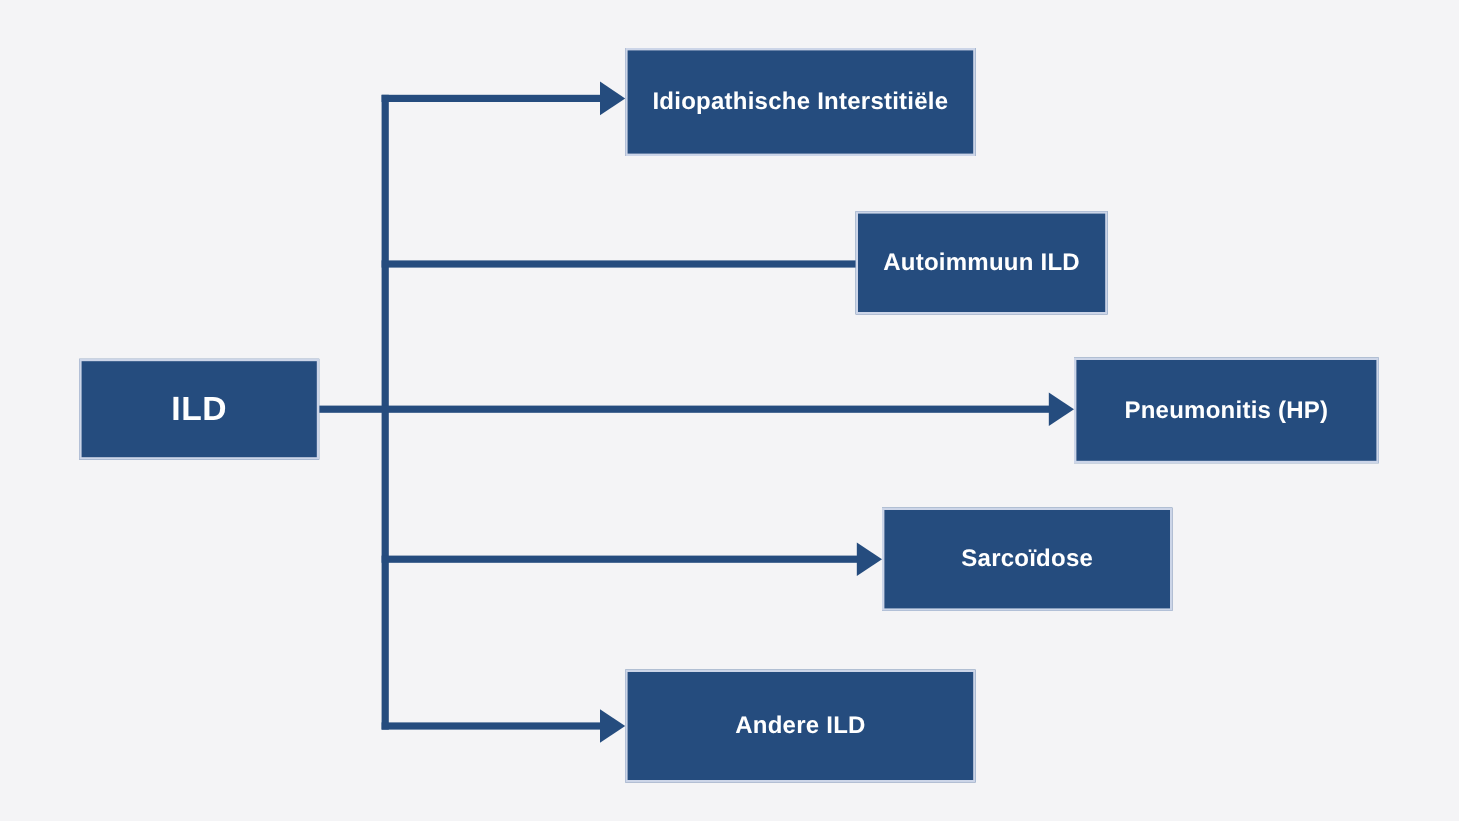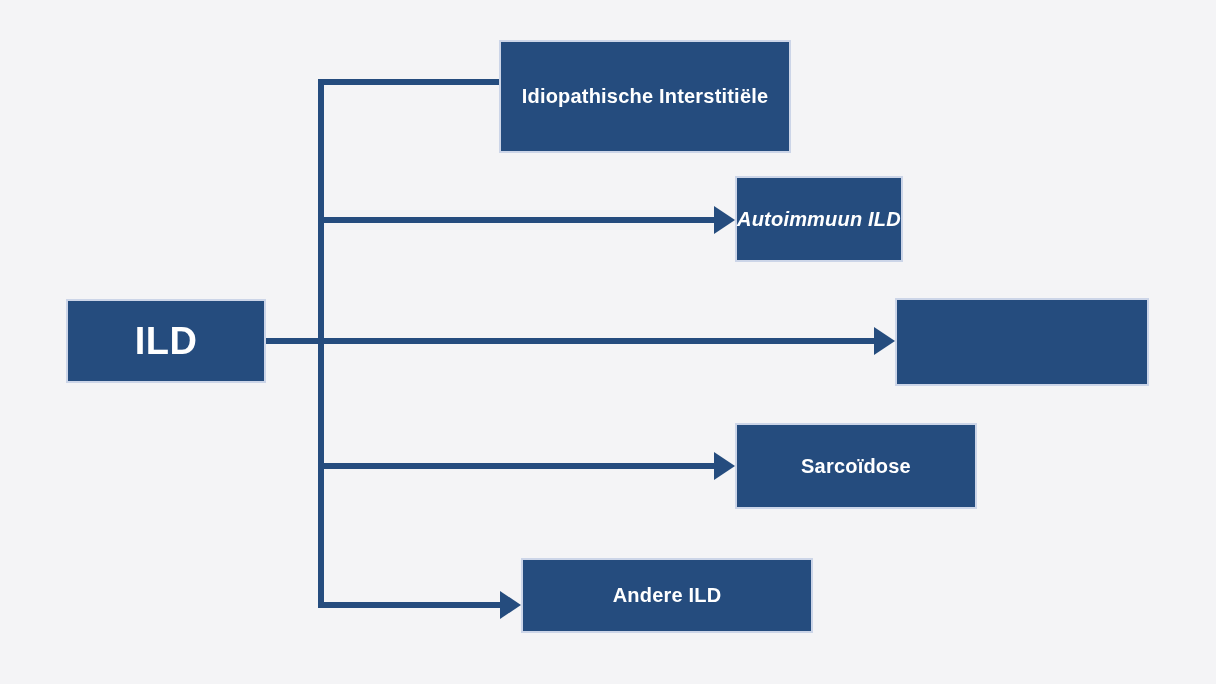--- a/index.html
+++ b/index.html
@@ -30,44 +30,44 @@
   }
   .node .lines {
     text-align: left;
     font-weight: bold;
     font-size: 20px;
     line-height: 29px;
     letter-spacing: 0.2px;
   }
   .node .line { display: block; }
   .root-node .lines {
-    font-size: 38px;
+    font-size: 28px;
     line-height: 34px;
     letter-spacing: 0.5px;
   }
   .h-line, .v-line {
     position: absolute;
     background: var(--connector);
   }
   .arrow {
     position: absolute;
     width: 0;
     height: 0;
     border-top: 14px solid transparent;
     border-bottom: 14px solid transparent;
     border-left: 21px solid var(--connector);
   }
 
   
   .n-root        { left: 66px;  top: 299px; width: 200px; height: 84px; }
-  .n-iips        { left: 499px; top: 40px;  width: 292px; height: 113px; }
-  .n-autoimmuun  { left: 735px; top: 176px; width: 168px; height: 86px; font-style: italic; }
+  .n-iips        { left: 521px; top: 40px;  width: 292px; height: 90px; }
+  .n-autoimmuun  { left: 713px; top: 176px; width: 210px; height: 86px; }
   .n-hp          { left: 895px; top: 298px; width: 254px; height: 88px; }
   .n-sarcoidose  { left: 735px; top: 423px; width: 242px; height: 86px; }
-  .n-andere      { left: 521px; top: 558px; width: 292px; height: 75px; }
+  .n-andere      { left: 521px; top: 558px; width: 292px; height: 94px; }
 
   
   .trunk   { left: 318px; top: 79px;  width: 6px;   height: 529px; }
   .b-iips  { left: 318px; top: 79px;  width: 184px; height: 6px; }
   .b-auto  { left: 318px; top: 217px; width: 398px; height: 6px; }
   .b-hp    { left: 266px; top: 338px; width: 610px; height: 6px; }
   .b-sarc  { left: 318px; top: 463px; width: 398px; height: 6px; }
   .b-and   { left: 318px; top: 602px; width: 184px; height: 6px; }
 
   .a-iips { left: 500px; top: 68px;  }
@@ -107,20 +107,21 @@
   </div>
 
   <div class="node n-autoimmuun">
     <span class="lines">
       <span class="line">Autoimmuun ILD</span>
     </span>
   </div>
 
   <div class="node n-hp">
     <span class="lines">
+      <span class="line">Pneumonitis (HP)</span>
     </span>
   </div>
 
   <div class="node n-sarcoidose">
     <span class="lines">
       <span class="line">Sarcoïdose</span>
     </span>
   </div>
 
   <div class="node n-andere">

